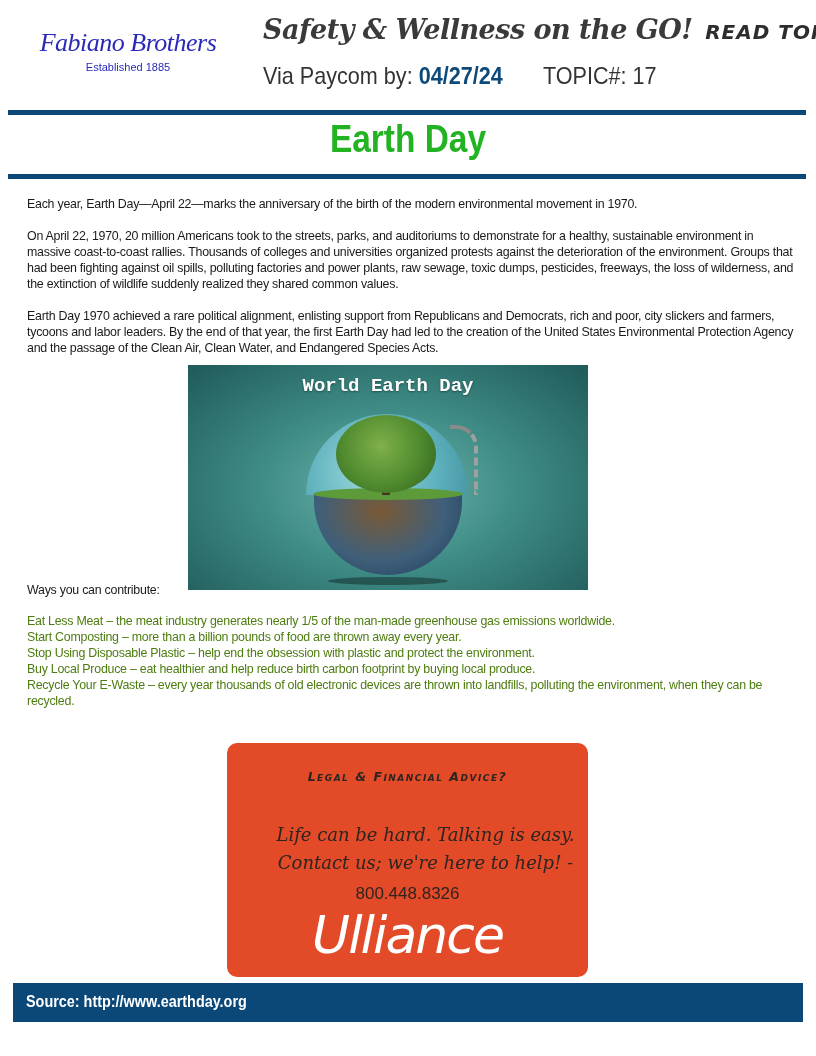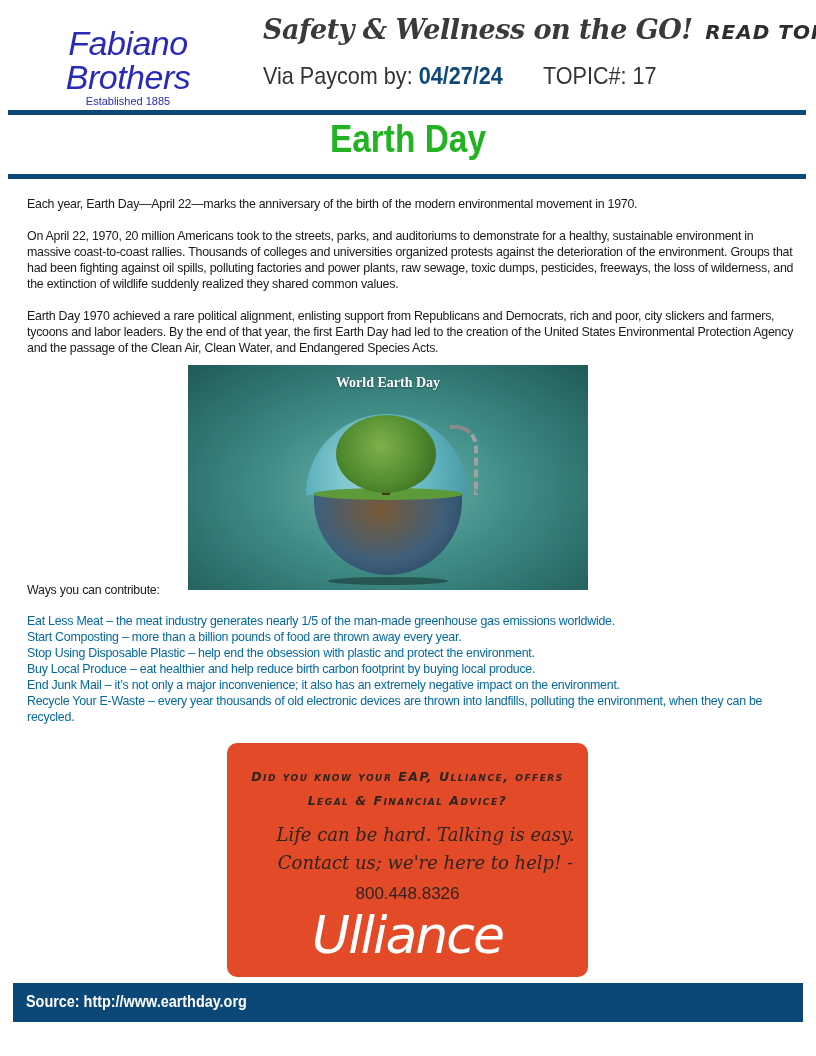--- a/index.html
+++ b/index.html
@@ -1,20 +1,20 @@
 <!DOCTYPE html>
 <html><head>
 <meta charset="utf-8">
 <style>
   * { box-sizing: border-box; margin: 0; padding: 0; }
   html, body { width: 816px; height: 1056px; background: #ffffff; overflow: hidden; }
   body { position: relative; font-family: "Liberation Sans", sans-serif; color: #222; }
 
   .logo { position: absolute; left: 14px; top: 26px; width: 228px; height: 58px; text-align: center; }
-  .logo-name { font-family: Liberation Sans, sans-serif; font-style: italic; font-size: 34px; color: #2a2ab8; letter-spacing: -0.5px; line-height: 34px; }
+  .logo-name { font-family: Liberation Serif, serif; font-style: italic; font-size: 26px; color: #2a2ab8; letter-spacing: -0.5px; line-height: 34px; }
   .logo-est { font-family: "Liberation Sans", sans-serif; font-size: 11px; color: #2a2ab8; line-height: 14px; }
 
   .hdr-title { position: absolute; left: 263px; top: 14px; height: 40px; white-space: nowrap; }
   .hdr-script { font-family: "DejaVu Serif", serif; font-style: italic; font-weight: bold; font-size: 27px; color: #3a3a3a; letter-spacing: -0.5px; }
   .hdr-read { font-family: "DejaVu Sans", sans-serif; font-style: italic; font-weight: bold; font-size: 20px; color: #2d2d2d; margin-left: 8px; letter-spacing: 1px; }
 
   .hdr-sub { position: absolute; left: 263px; top: 62px; font-family: "Liberation Sans", sans-serif; font-size: 24px; color: #333; white-space: nowrap; transform: scaleX(0.9); transform-origin: left center; }
   .hdr-date { color: #0d4a7a; font-weight: bold; }
   .hdr-topic { margin-left: 38px; }
 
@@ -24,34 +24,34 @@
 
   .title { position: absolute; left: 0; width: 816px; top: 118px; text-align: center; font-family: "Liberation Sans", sans-serif; font-weight: bold; font-size: 38px; color: #22b322; transform: scaleX(0.88); }
 
   .content { position: absolute; left: 27px; width: 770px; font-family: "Liberation Sans", sans-serif; font-size: 12.4px; line-height: 16px; color: #1a1a1a; letter-spacing: -0.25px; }
   .p1 { top: 196px; }
   .p2 { top: 228px; }
   .p3 { top: 308px; }
 
   .hero { position: absolute; left: 188px; top: 365px; width: 400px; height: 225px; overflow: hidden;
           background: radial-gradient(ellipse at 50% 55%, #6fb6ae 0%, #3f8c86 45%, #1f5a58 100%); }
-  .hero-title { position: absolute; top: 10px; width: 100%; text-align: center; font-family: Liberation Serif, serif; font-weight: bold; font-size: 14px; color: #ffffff; text-shadow: 0 1px 2px rgba(0,0,0,0.4); }
+  .hero-title { position: absolute; top: 10px; width: 100%; text-align: center; font-family: Liberation Mono, monospace; font-weight: bold; font-size: 19px; color: #ffffff; text-shadow: 0 1px 2px rgba(0,0,0,0.4); }
   .globe-top { position: absolute; left: 118px; top: 49px; width: 162px; height: 162px; border-radius: 50%;
                background: radial-gradient(circle at 40% 35%, #a8e0e3 0%, #5fb4c2 45%, #2c7888 100%); clip-path: inset(0 0 50% 0); opacity: 0.9; }
   .globe-bottom { position: absolute; left: 126px; top: 130px; width: 148px; height: 80px; border-radius: 0 0 74px 74px;
                   background: radial-gradient(ellipse at 45% 20%, #7a5a36 0%, #3f5f7a 55%, #1c3a56 100%); }
   .grass { position: absolute; left: 125px; top: 123px; width: 150px; height: 12px; border-radius: 50%; background: #5c9a3a; }
   .trunk { position: absolute; left: 194px; top: 90px; width: 8px; height: 40px; background: #4a3320; }
   .canopy { position: absolute; left: 148px; top: 50px; width: 100px; height: 78px; border-radius: 50%;
             background: radial-gradient(circle at 45% 40%, #7fb04a 0%, #4f8a2e 55%, #2f5c1c 100%); }
   .zipper { position: absolute; left: 262px; top: 60px; width: 28px; height: 70px; border-right: 4px dashed #a0a0a0; border-top: 4px solid #8a8a8a; border-radius: 0 22px 0 0; }
   .shadow { position: absolute; left: 140px; top: 212px; width: 120px; height: 8px; border-radius: 50%; background: rgba(0,0,0,0.35); }
 
   .ways { position: absolute; left: 27px; top: 582px; font-size: 12.4px; line-height: 16px; letter-spacing: -0.25px; color: #1a1a1a; }
-  .list { position: absolute; left: 27px; top: 613px; width: 770px; font-size: 12.4px; line-height: 16px; letter-spacing: -0.25px; color: #0369a1; }
+  .list { position: absolute; left: 27px; top: 613px; width: 770px; font-size: 12.4px; line-height: 16px; letter-spacing: -0.25px; color: #4d7c0f; }
   .list-item { display: block; }
 
   .eap { position: absolute; left: 227px; top: 743px; width: 361px; height: 234px; background: #e34a27; border-radius: 10px; text-align: center; color: #2e2420; }
   .eap-q { position: absolute; top: 22px; width: 100%; font-family: "DejaVu Sans", sans-serif; font-style: italic; font-weight: bold; font-size: 12.5px; line-height: 24px; letter-spacing: 1.5px; font-variant: small-caps; }
   .eap-script { position: absolute; top: 78px; width: 100%; font-family: "DejaVu Serif", serif; font-style: italic; font-size: 18px; line-height: 28px; padding-left: 36px; }
   .eap-phone { position: absolute; top: 141px; width: 100%; font-family: "Liberation Sans", sans-serif; font-size: 17px; color: #2e2420; }
   .eap-logo { position: absolute; top: 160px; width: 100%; font-family: "DejaVu Sans", sans-serif; font-size: 52px; color: #ffffff; letter-spacing: -2px; line-height: 64px; font-style: italic; }
 
   .source { position: absolute; left: 13px; top: 983px; width: 790px; height: 39px; background: #0b4878; padding-left: 17px; }
   .source-text { position: absolute; left: 13px; top: 10px; font-family: "Liberation Sans", sans-serif; font-weight: bold; font-size: 16px; color: #ffffff; transform: scaleX(0.9); transform-origin: left center; }
@@ -94,27 +94,25 @@
   <div class="shadow"></div>
 </div>
 
 <div class="ways">Ways you can contribute:</div>
 
 <div class="list">
   <span class="list-item">Eat Less Meat – the meat industry generates nearly 1/5 of the man-made greenhouse gas emissions worldwide.</span>
   <span class="list-item">Start Composting – more than a billion pounds of food are thrown away every year.</span>
   <span class="list-item">Stop Using Disposable Plastic – help end the obsession with plastic and protect the environment.</span>
   <span class="list-item">Buy Local Produce – eat healthier and help reduce birth carbon footprint by buying local produce.</span>
-  <span class="list-item">End Junk Mail – it’s not only a major inconvenience; it also has an extremely negative impact on the environment.</span>
   <span class="list-item">Recycle Your E-Waste – every year thousands of old electronic devices are thrown into landfills, polluting the environment, when they can be recycled.</span>
 </div>
 
 <div class="eap">
   <div class="eap-q">
-    <div>Did you know your EAP, Ulliance, offers</div>
     <div>Legal &amp; Financial Advice?</div>
   </div>
   <div class="eap-script">
     <div>Life can be hard.  Talking is easy.</div>
     <div>Contact us; we're here to help! -</div>
   </div>
   <div class="eap-phone">800.448.8326</div>
   <div class="eap-logo">Ulliance</div>
 </div>
 

